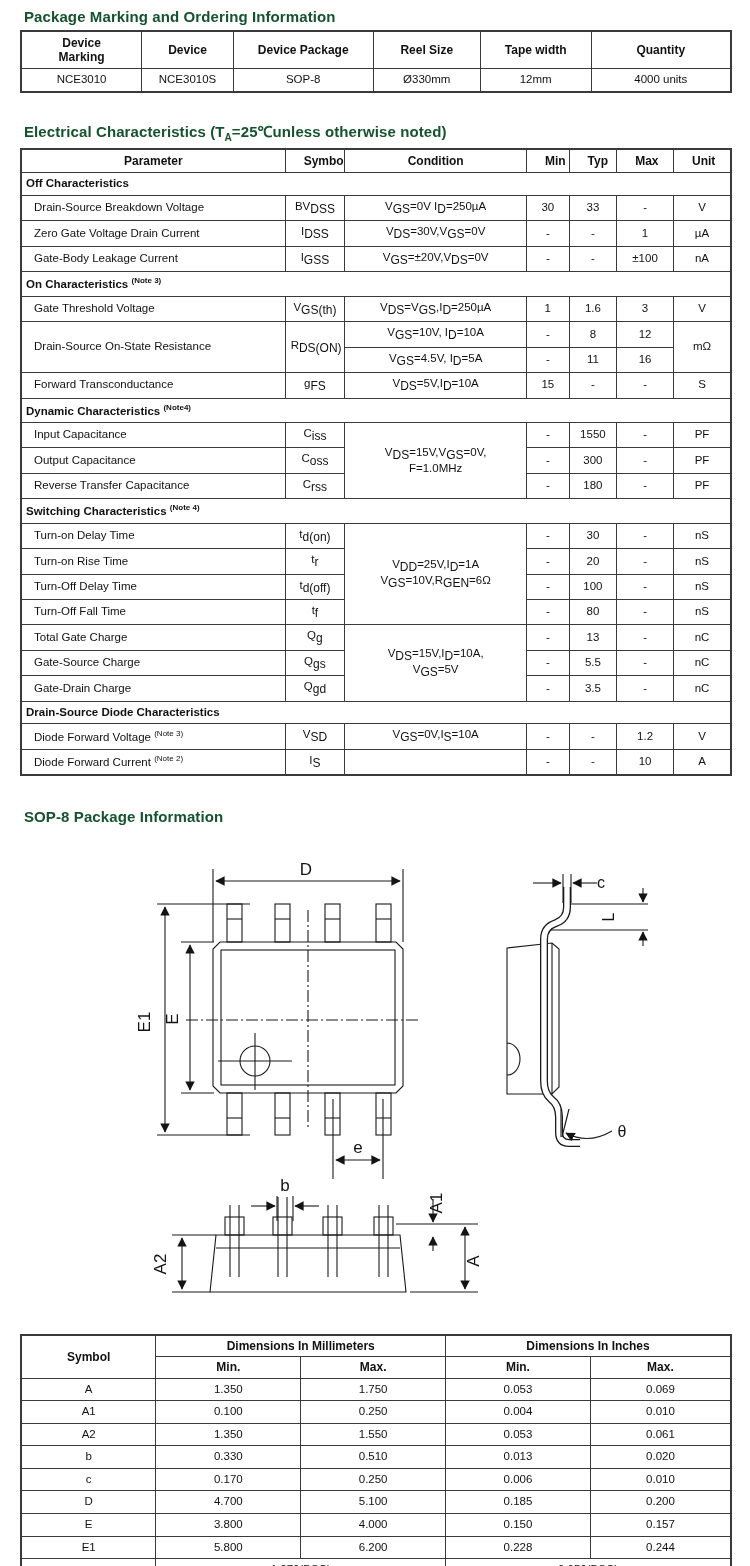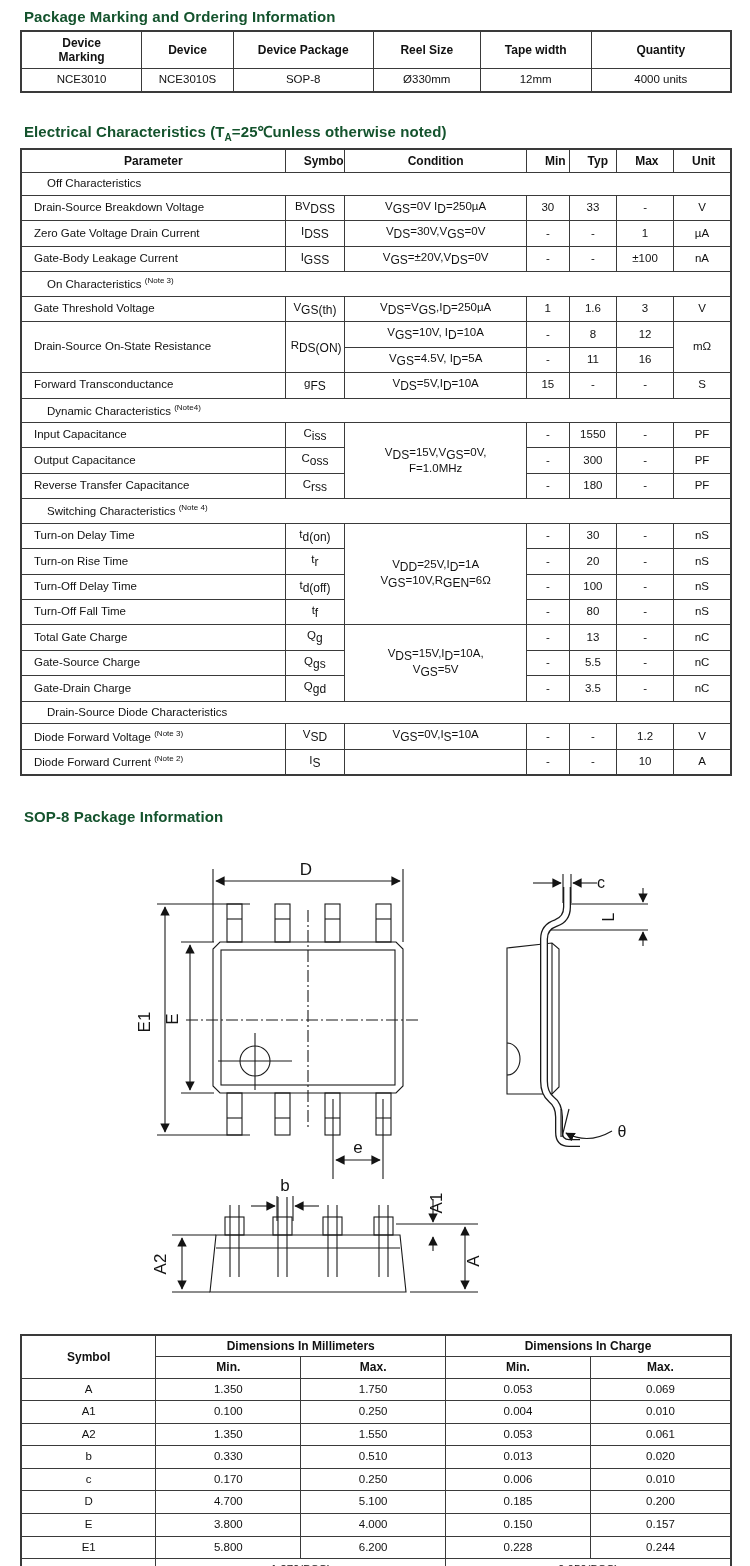--- a/index.html
+++ b/index.html
@@ -17,21 +17,21 @@
           border:2px solid #3a3a3a; }
   th, td {
     border:1px solid #3a3a3a; font-size:11.5px; line-height:1.18;
     padding:4px 5px; text-align:center; vertical-align:middle;
     overflow:hidden;
   }
   th { font-weight:bold; font-size:12px; padding:4px 18px; }
   td sub, th sub { font-size:12px; }
   td sup, th sup { font-size:8px; }
   .param { text-align:left; padding-left:12px; }
-  .sec   { text-align:left; font-weight:normal; padding-left:25px; font-size:11.5px; }
+  .sec   { text-align:left; font-weight:bold; padding-left:4px; font-size:11.5px; }
   .cond  { white-space:pre-line; }
   #ordering-table th { height:23px; }
   #ordering-table td { height:23px; }
   #electrical-table th { height:24px; }
   #dims-table th { padding:3px 4px; height:21px; }
   #dims-table td { height:22px; }
   svg { display:block; }
   svg text { font-family:"Liberation Sans", sans-serif; fill:#141414; }
   .ec-title { margin-top:28px; }
   .pkg-title { margin-top:32px; }
@@ -420,21 +420,21 @@
     <col style="width:19%">
       <col style="width:20.4%">
       <col style="width:20.4%">
     <col style="width:20.4%">
       <col style="width:19.8%">
   </colgroup>
   <thead>
       <tr>
         <th rowspan="2">Symbol</th>
         <th colspan="2">Dimensions In Millimeters</th>
-        <th colspan="2">Dimensions In Charge</th>
+        <th colspan="2">Dimensions In Inches</th>
       </tr>
       <tr>
         <th>Min.</th>
         <th>Max.</th>
         <th>Min.</th>
         <th>Max.</th>
       </tr>
     </thead>
   <tbody>
       <tr>

